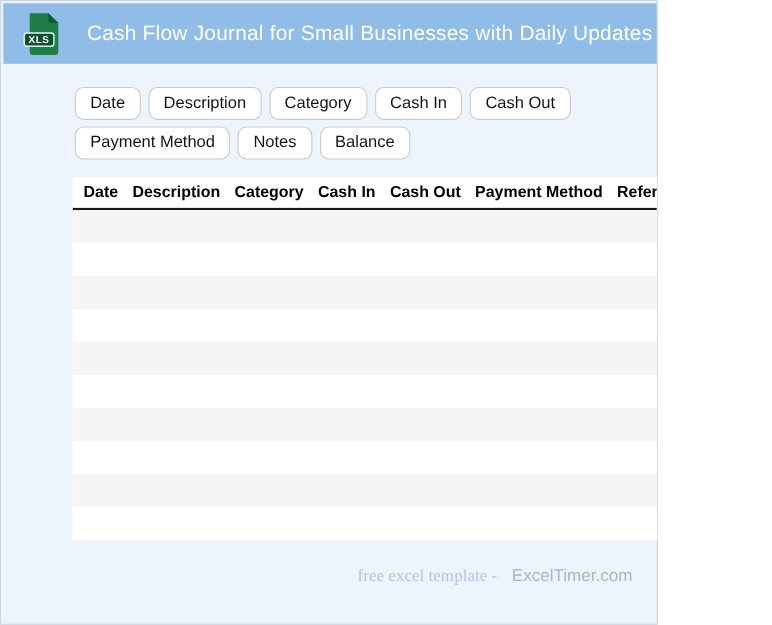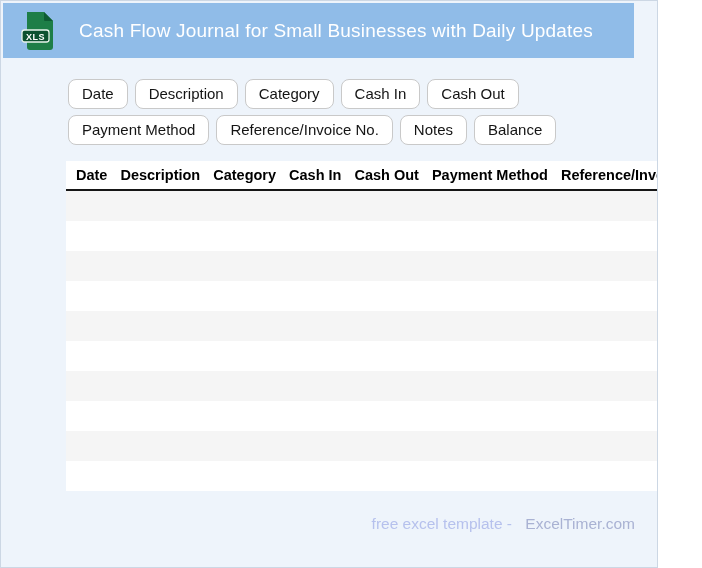--- a/index.html
+++ b/index.html
@@ -3,21 +3,21 @@
 <meta charset="utf-8">
 <style>
   html,body{margin:0;padding:0;}
   body{
     width:702px;height:568px;
     font-family:"Liberation Sans", sans-serif;
     background:#ffffff;
   }
   .page{
     position:relative;
-    width:658px;height:568px;
+    width:598px;height:568px;
     box-sizing:border-box;
     background:var(--page-bg,#eef4fb);
     border:1px solid #ccd7e4;
     overflow:hidden;
     padding-left:16px;
   }
   .banner{
     position:absolute;left:2px;top:2px;
     width:631px;height:55px;
     background:var(--banner,#90bce8);
@@ -79,21 +79,21 @@
     flex:0 0 auto;
   }
   .tbody .trow{height:30px;background:#ffffff;}
   .tbody .trow:nth-child(odd){background:var(--stripe,#f5f5f5);}
   .footer{
     position:absolute;
     top:514px;right:22px;
     font-size:15.5px;
     white-space:nowrap;
   }
-  .footer-text{color:var(--footer-text,#b6c1ed);}
+  .footer-text{color:var(--footer-text,#b6c1ed);font-family:Liberation Serif, serif;}
   .footer-brand{
     color:var(--footer-brand,#a9b2d3);
     font-weight:normal;
     margin-left:9px;
     cursor:pointer;
   }
 </style>
 </head>
 <body>
 
@@ -109,21 +109,20 @@
     <div class="banner-title">Cash Flow Journal for Small Businesses with Daily Updates</div>
   </div>
 
   <div class="chips">
       <button class="chip">Date</button>
       <button class="chip">Description</button>
       <button class="chip">Category</button>
       <button class="chip">Cash In</button>
       <button class="chip">Cash Out</button>
       <button class="chip">Payment Method</button>
-      <button class="chip">Reference/Invoice No.</button>
       <button class="chip">Notes</button>
       <button class="chip">Balance</button>
     </div>
 
   <div class="table-wrap">
     <div class="thead">
         <span class="col">Date</span>
         <span class="col">Description</span>
         <span class="col">Category</span>
         <span class="col">Cash In</span>

